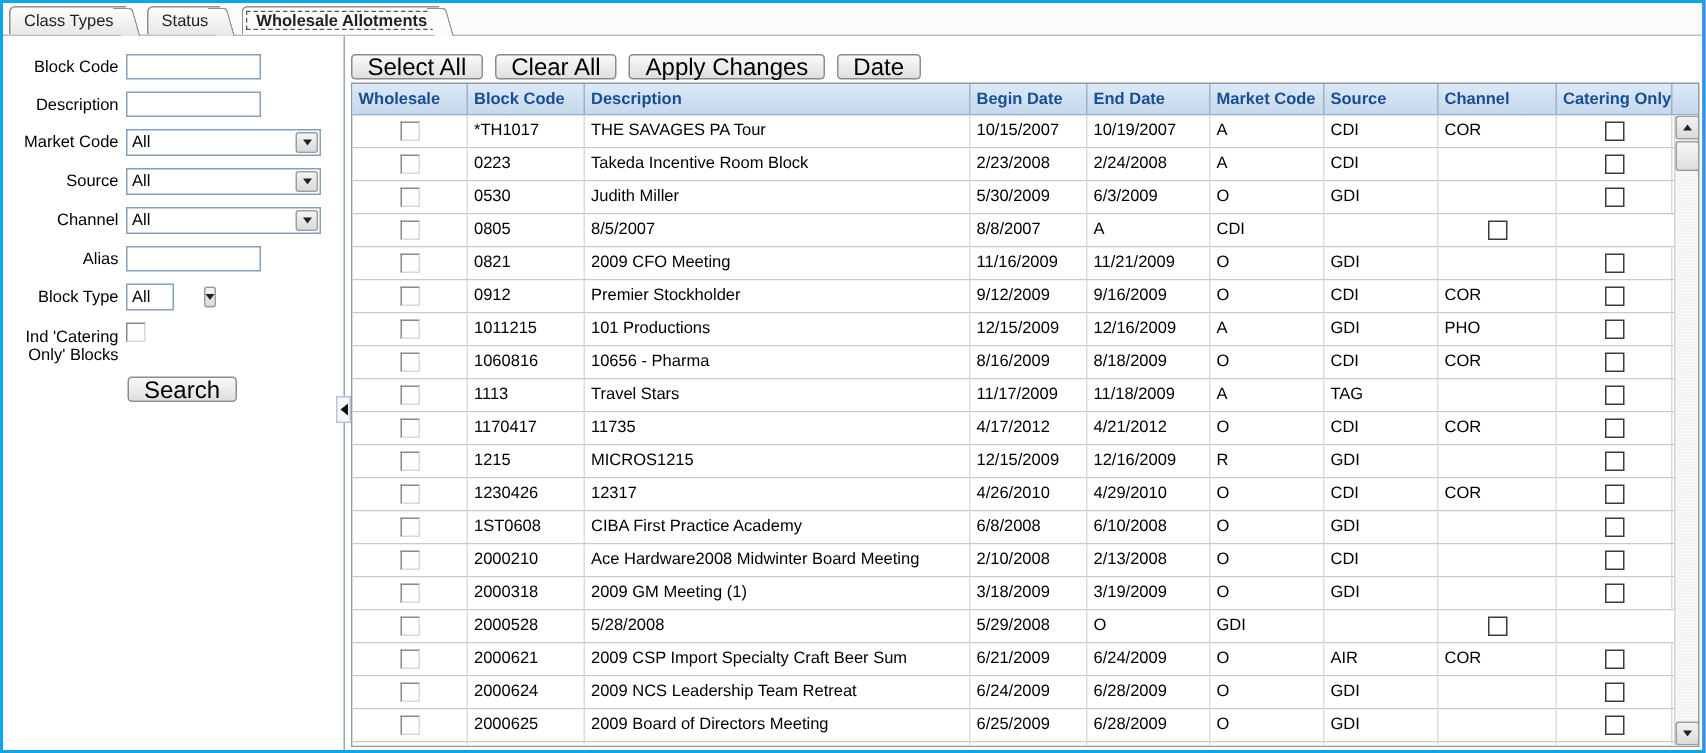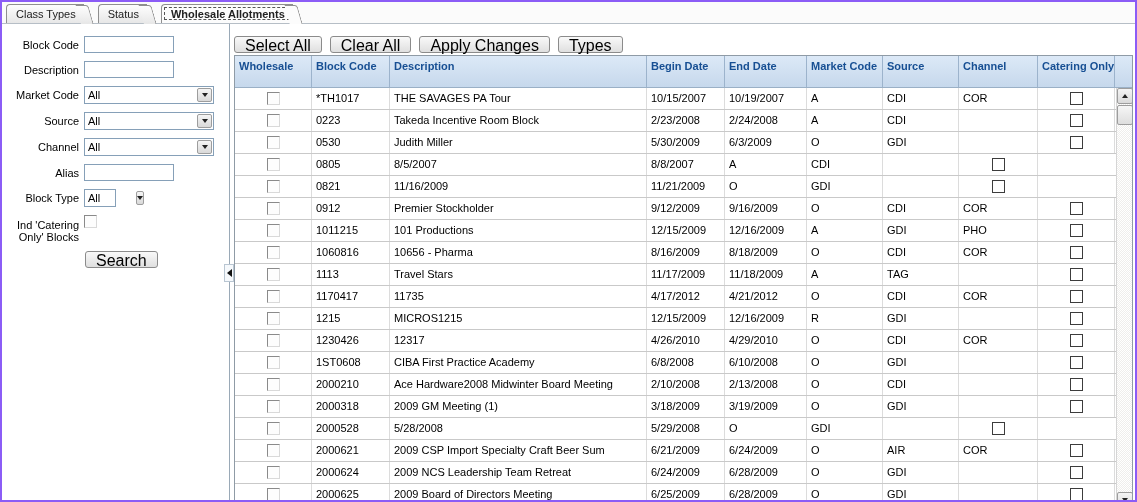--- a/index.html
+++ b/index.html
@@ -1,19 +1,19 @@
 <!DOCTYPE html>
 <html><head>
 <meta charset="utf-8">
 <style>
   * { box-sizing: border-box; margin: 0; padding: 0; }
   html,body { width:1137px; height:502px; background:#dcdcdc; }
   body { font-family:"Liberation Sans","DejaVu Sans",sans-serif; font-size:11px; color:#000; }
 
-  .window { width:1137px; height:502px; border:2px solid #8b5cf6; background:#6d28d9; position:relative; overflow:hidden; }
+  .window { width:1137px; height:502px; border:2px solid #0ea5e9; background:#6d28d9; position:relative; overflow:hidden; }
 
   
   .tabbar { height:22px; display:flex; align-items:flex-end; padding-left:4px; background:#fbfbfb;
             border-bottom:1px solid #b6bec6; }
   .tab { position:relative; height:19px; line-height:18px; padding:0 8px 0 9px; margin-right:14px;
          background:linear-gradient(#fdfdfd,#e7e7e7); border:1px solid #8f8f8f; border-bottom:none;
          border-right:none; border-top-left-radius:4px; color:#222; cursor:default; white-space:nowrap; }
   .tab::after { content:""; position:absolute; top:0; right:-7px; width:12px; height:100%;
                 background:linear-gradient(#fdfdfd,#e7e7e7); border:1px solid #8f8f8f; border-left:none;
                 border-bottom:none; transform:skewX(16deg); border-top-right-radius:3px; }
@@ -51,21 +51,21 @@
   .collapse-handle { position:absolute; left:222px; top:240px; width:10px; height:18px; background:#f6f9fc;
                      border:1px solid #b9c6d2; display:flex; align-items:center; justify-content:center; z-index:3; }
 
   
   .main { flex:1; min-width:0; }
   .toolbar { margin:12px 0 2px 4px; display:flex; }
   .toolbar .btn { margin-right:8px; }
 
   .grid { margin:0 2px 0 4px; border:1px solid #8f9ba6; background:#fff; }
   .gcols { display:grid; grid-template-columns:77px 78px 257px 78px 82px 76px 76px 79px 77px 1fr; }
-  .grid-header { height:32px; background:linear-gradient(#dce9f7,#c6d8ec); border-bottom:1px solid #9ab0c6; }
+  .grid-header { height:21px; background:linear-gradient(#dce9f7,#c6d8ec); border-bottom:1px solid #9ab0c6; }
   .hcell { font-weight:bold; color:#174f93; line-height:20px; padding-left:4px; border-right:1px solid #9cb3cc; overflow:hidden; white-space:nowrap; }
   .hcell:last-child { border-right:none; }
 
   .grid-body { position:relative; height:420px; overflow:hidden; }
   .grid-row { height:22px; border-bottom:1px solid #c9c9c9; background:#fff; }
   .cell { line-height:20px; padding-left:4px; border-right:1px solid #dcdcdc; overflow:hidden; white-space:nowrap; }
   .cell.checkcol { display:flex; align-items:center; justify-content:center; padding-left:0; }
   .cell.filler { border-right:none; }
 
   
@@ -162,21 +162,21 @@
 
     <div class="collapse-handle">
       <span class="tri-left"></span>
     </div>
 
     <div class="main">
       <div class="toolbar">
         <button class="btn">Select All</button>
         <button class="btn">Clear All</button>
         <button class="btn">Apply Changes</button>
-        <button class="btn">Types</button>
+        <button class="btn">Date</button>
       </div>
 
       <div class="grid">
         <div class="grid-header gcols">
           <div class="hcell">Wholesale</div>
           <div class="hcell">Block Code</div>
           <div class="hcell">Description</div>
           <div class="hcell">Begin Date</div>
           <div class="hcell">End Date</div>
           <div class="hcell">Market Code</div>
@@ -249,20 +249,21 @@
     <div class="cell checkcol">
       <span class="cb cbflat"></span>
     </div>
     <div class="cell filler"></div>
   </div>
               <div class="grid-row gcols">
     <div class="cell checkcol">
       <span class="cb cb3d"></span>
     </div>
     <div class="cell">0821</div>
+    <div class="cell">2009 CFO Meeting</div>
     <div class="cell">11/16/2009</div>
     <div class="cell">11/21/2009</div>
     <div class="cell">O</div>
     <div class="cell">GDI</div>
     <div class="cell"></div>
     <div class="cell checkcol">
       <span class="cb cbflat"></span>
     </div>
     <div class="cell filler"></div>
   </div>

